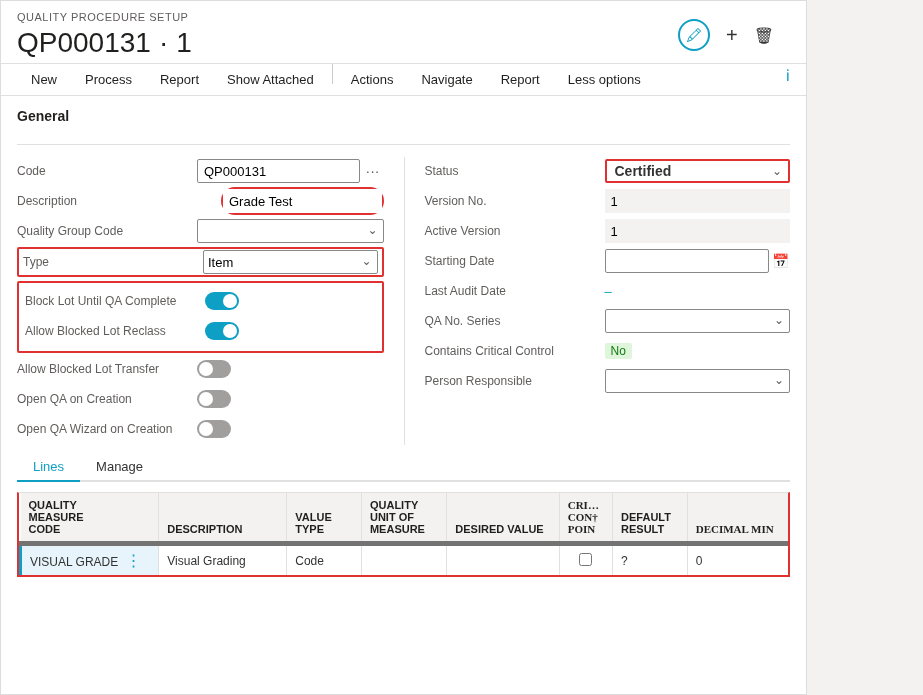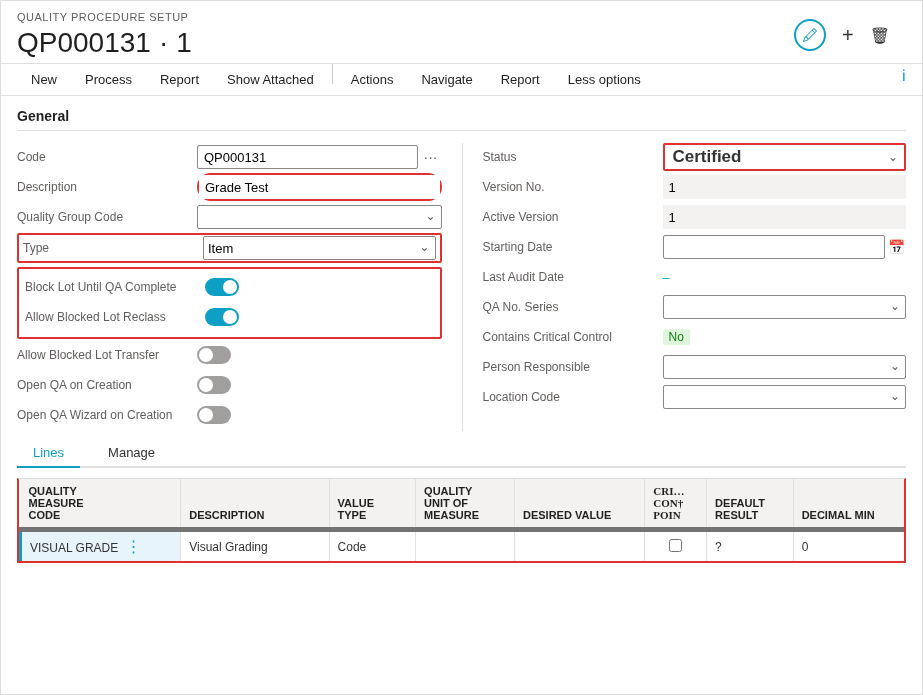--- a/index.html
+++ b/index.html
@@ -1,37 +1,37 @@
 <!DOCTYPE html>
 <html><head>
   <meta charset="utf-8">
   <style>
     * { box-sizing: border-box; margin: 0; padding: 0; }
     body { font-family: 'Segoe UI', Arial, sans-serif; font-size: 13px; background: #f3f2f1; color: #333; }
-    .page { background: #fff; width: 923px; min-height: 695px; border: 1px solid #ddd; }
+    .page { background: #fff; width: 807px; min-height: 695px; border: 1px solid #ddd; }
     
     
     .page-header { padding: 10px 16px 4px; border-bottom: 1px solid #e0e0e0; }
     .page-title-small { font-size: 11px; color: #605e5c; text-transform: uppercase; letter-spacing: 0.5px; margin-bottom: 4px; }
     .page-title { font-size: 28px; font-weight: 300; color: #201f1e; display: flex; align-items: center; gap: 8px; }
     .header-top { display: flex; align-items: flex-start; }
     .header-actions { display: flex; gap: 16px; padding: 8px 16px; align-items: center; }
     .circle-icon { width: 32px; height: 32px; border-radius: 50%; border: 2px solid #0e9fc4; display: flex; align-items: center; justify-content: center; color: #0e9fc4; font-size: 14px; cursor: pointer; }
     .plus-icon { font-size: 20px; color: #333; cursor: pointer; }
     .trash-icon { font-size: 16px; color: #333; cursor: pointer; }
 
     
     .nav-bar { display: flex; gap: 0; padding: 0 16px; border-bottom: 1px solid #e0e0e0; }
     .nav-item { padding: 8px 14px; font-size: 13px; color: #201f1e; cursor: pointer; white-space: nowrap; }
     .nav-separator { width: 1px; height: 20px; background: #ccc; margin: 0 4px; }
     .nav-info { margin-left: auto; color: #0e9fc4; font-size: 16px; cursor: pointer; }
 
     
     .section { padding: 12px 16px 8px; }
-    .section-title { font-size: 14px; font-weight: 600; color: #201f1e; margin-bottom: 12px; border-bottom: 1px solid #e0e0e0; padding-bottom: 6px; }
+    .section-title { font-size: 14px; font-weight: 600; color: #201f1e; margin-bottom: 12px; border-bottom: 1px solid #e0e0e0; padding-bottom: 20px; }
 
     
     .form-grid { display: grid; grid-template-columns: 1fr 1fr; gap: 0; }
     .form-col { padding-right: 20px; }
     .form-col:last-child { padding-right: 0; padding-left: 20px; border-left: 1px solid #e0e0e0; }
     .form-row { display: flex; align-items: center; min-height: 28px; margin-bottom: 2px; }
     .form-label { width: 180px; font-size: 12px; color: #605e5c; flex-shrink: 0; padding-right: 8px; }
     .form-input { border: 1px solid #8a8886; border-radius: 2px; padding: 2px 6px; font-size: 13px; height: 24px; width: 100%; background: #fff; }
     .form-input-readonly { background: #f3f2f1; border: none; padding: 2px 6px; font-size: 13px; height: 24px; width: 100%; }
     .form-select { border: 1px solid #8a8886; border-radius: 2px; padding: 2px 4px; font-size: 13px; height: 24px; width: 100%; background: #fff; appearance: none; }
@@ -46,34 +46,34 @@
     .toggle { position: relative; display: inline-block; width: 34px; height: 18px; }
     .toggle input { opacity: 0; width: 0; height: 0; }
     .toggle-slider { position: absolute; cursor: pointer; top: 0; left: 0; right: 0; bottom: 0; border-radius: 18px; transition: .3s; }
     .toggle-slider.on { background: #0e9fc4; }
     .toggle-slider.off { background: #a19f9d; }
     .toggle-slider::before { content: ''; position: absolute; width: 14px; height: 14px; border-radius: 50%; background: white; top: 2px; transition: .3s; }
     .toggle-slider.on::before { left: 18px; }
     .toggle-slider.off::before { left: 2px; }
 
     
-    .status-certified { font-weight: 700; font-size: 17px; }
+    .status-certified { font-weight: 700; font-size: 14px; }
 
     
     .no-badge { background: #dff6dd; color: #107c10; padding: 1px 6px; border-radius: 2px; font-size: 12px; }
 
     
     .dash { color: #0e9fc4; }
 
     
     .cal-icon { color: #605e5c; font-size: 14px; margin-left: 4px; }
 
     
     .lines-section { padding: 0 16px; }
-    .lines-tabs { display: flex; gap: 12px; border-bottom: 2px solid #e0e0e0; margin-bottom: 10px; }
+    .lines-tabs { display: flex; gap: 0; border-bottom: 2px solid #e0e0e0; margin-bottom: 10px; }
     .lines-tab { padding: 6px 16px; font-size: 13px; cursor: pointer; }
     .lines-tab.active { border-bottom: 2px solid #0e9fc4; color: #0e9fc4; margin-bottom: -2px; }
 
     
     .table-container { border: 2px solid #e03030; border-top: 1px solid #e0e0e0; overflow: auto; margin-top: 8px; }
     .data-table { width: 100%; border-collapse: collapse; font-size: 12px; }
     .data-table th { background: #f3f2f1; padding: 6px 8px; text-align: left; font-size: 11px; font-weight: 600; color: #201f1e; border-bottom: 5px solid #737373; border-right: 1px solid #e0e0e0; white-space: pre-wrap; vertical-align: bottom; }
     .data-table td { padding: 5px 8px; border-bottom: 1px solid #e0e0e0; border-right: 1px solid #e0e0e0; vertical-align: middle; }
     .data-table tr:last-child td { border-bottom: none; }
     .data-table th:last-child, .data-table td:last-child { border-right: none; }
@@ -132,21 +132,21 @@
         <div class="form-row">
           <div class="form-label">Code</div>
           <div class="input-with-dots">
             <input class="form-input" value="QP000131" style="width: 140px;">
             <button class="dots-btn">···</button>
           </div>
         </div>
 
         <div class="form-row">
           <div class="form-label">Description</div>
-          <div style="flex:1; border: 2px solid #e03030; border-radius:14px;">
+          <div style="flex:1; border: 2px solid #e03030; border-radius:14px;margin-left:24px;">
             <input class="form-input" value="Grade Test" style="border: none; width: 100%;">
           </div>
         </div>
 
         <div class="form-row">
           <div class="form-label">Quality Group Code</div>
           <div class="select-wrapper" style="flex:1;">
             <select class="form-select">
               <option value=""></option>
             </select>
@@ -263,28 +263,20 @@
 
         <div class="form-row">
           <div class="form-label">Person Responsible</div>
           <div class="select-wrapper" style="flex:1;">
             <select class="form-select">
               <option value=""></option>
             </select>
           </div>
         </div>
 
-        <div class="form-row">
-          <div class="form-label">Location Code</div>
-          <div class="select-wrapper" style="flex:1;">
-            <select class="form-select">
-              <option value=""></option>
-            </select>
-          </div>
-        </div>
       </div>
     </div>
   </div>
 
   <div class="lines-section">
     <div class="lines-tabs">
       <div class="lines-tab active">Lines</div>
       <div class="lines-tab">Manage</div>
     </div>
 
@@ -300,21 +292,21 @@
 TYPE</th>
             <th style="min-width:80px;">QUALITY
 UNIT OF
 MEASURE</th>
             <th style="min-width:100px;margin-top:16px;">DESIRED VALUE</th>
             <th style="min-width:50px;font-family:Liberation Serif, serif;">CRI…
 CON†
 POIN</th>
             <th style="min-width:70px;">DEFAULT
 RESULT</th>
-            <th style="min-width:70px;">DECIMAL MIN</th>
+            <th style="min-width:70px;font-family:Liberation Serif, serif;">DECIMAL MIN</th>
           </tr>
         </thead>
         <tbody>
           <tr class="row-highlight">
             <td class="col-highlight">
               <span>VISUAL GRADE</span>
               <span class="menu-dot" style="margin-left:4px;">⋮</span>
             </td>
             <td>Visual Grading</td>
             <td>Code</td>

